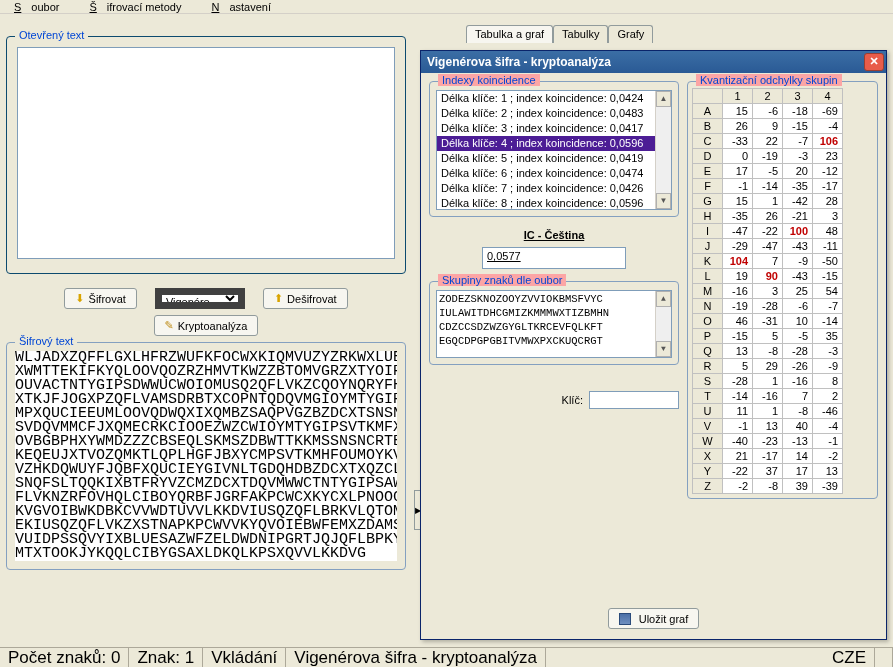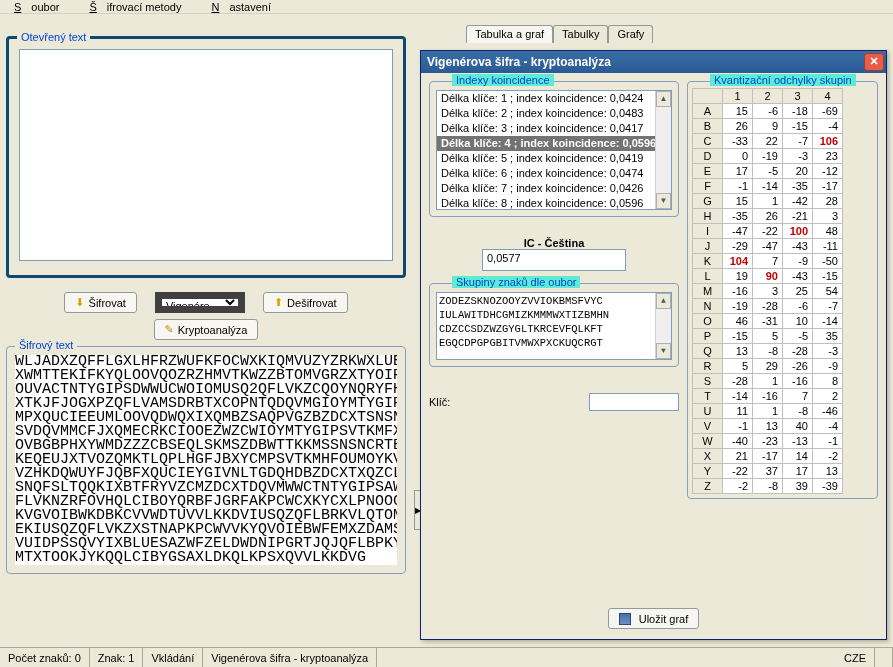--- a/index.html
+++ b/index.html
@@ -44,21 +44,21 @@
     height: 18px;
   }
   .tab.inactive { background: #ECE9D8; }
   .main {
     position: absolute;
     left: 6px;
     top: 36px;
     width: 400px;
   }
   .fieldset {
-    border: 3px solid #0c4a6e;
+    border: 1px solid #0c4a6e;
     border-radius: 4px;
     padding: 10px 10px 12px;
     margin-bottom: 14px;
     position: relative;
   }
   .fieldset .legend {
     position: absolute;
     top: -8px;
     left: 8px;
     background: #ECE9D8;
@@ -162,60 +162,60 @@
   .left-col { width: 250px; }
   .right-col { flex: 1; }
   .group {
     border: 1px solid #84A0C0;
     border-radius: 4px;
     padding: 8px 6px 6px;
     position: relative;
     margin-bottom: 10px;
   }
   .group .legend {
-    position:absolute; top:-8px; left:22px; background:#5eead4; color:#0046D5; padding:0 4px; font-size:11px;
+    position:absolute; top:-8px; left:8px; background:#fca5a5; color:#0046D5; padding:0 4px; font-size:11px;
   }
   .listbox {
     border: 1px solid #7F9DB9;
     background:#fff;
     height: 120px;
     overflow: hidden;
     position: relative;
   }
   .listbox .items { }
   .listbox .item {
     padding: 0 4px;
     font-size: 11px;
     line-height: 15px;
     white-space: nowrap;
   }
   .listbox .item.selected {
-    background:#737373; color:#fff;font-weight:bold;
+    background:#4c1d95; color:#fff;
   }
   .scrollbar {
     position:absolute; right:0; top:0; bottom:0; width:16px;
     background:#EFEFEF;
     border-left:1px solid #D4D0C8;
     display:flex; flex-direction:column; justify-content:space-between;
   }
   .sb-btn {
     height:16px; background:#ECE9D8; border:1px solid #B0B0B0;
     font-size:8px; text-align:center; line-height:13px; color:#555;
   }
-  .ic-row { display:flex; justify-content:center; align-items:center; margin:20px 0 12px;}
+  .ic-row { display:flex; gap:6px; justify-content:center; align-items:center; margin:12px 0 12px;text-decoration:underline;}
   .ic-label { font-weight:bold; color:#000; }
   .ic-input {
     width:144px; height:22px; border:1px solid #7F9DB9; background:#fff; padding:2px 4px;
   }
   .groups-list {
     border:1px solid #7F9DB9; background:#fff; height:68px;
     font-family:"Courier New",monospace; font-size:10.5px; line-height:14px;
     padding:1px 2px; position:relative; overflow:hidden;
   }
-  .keyrow { display:flex; justify-content:space-between; align-items:center; gap:6px; margin-top:26px; }
+  .keyrow { display:flex; justify-content:flex-end; align-items:center; gap:6px; margin-top:26px; }
   .keyrow input { width:90px; height:18px; border:1px solid #7F9DB9; background:#fff; }
   
   .dev-table {
     border-collapse: collapse;
     background:#fff;
     font-size:11px;
   }
   .dev-table th, .dev-table td {
     border:1px solid #C0C0C0;
     padding:0 4px;
@@ -249,21 +249,21 @@
     display:flex; align-items:center; justify-content:center;
     font-size:8px;
   }
   .statusbar {
     position:absolute;
     left:0; right:0; bottom:0;
     height:20px;
     background:#ECE9D8;
     border-top:1px solid #ACA899;
     display:flex;
-    font-size:11px;
+    font-size:17px;
   }
   .statusbar .cell {
     border-right:1px solid #ACA899;
     padding:2px 8px;
     display:flex; align-items:center;
   }
   .statusbar .spacer { flex:1; }
   .disk-icon { display:inline-block; width:12px; height:12px; background:linear-gradient(#4B6FA6,#6F8FBF); border:1px solid #2A4A7A; margin-right:4px;}
 </style>
 </head>

